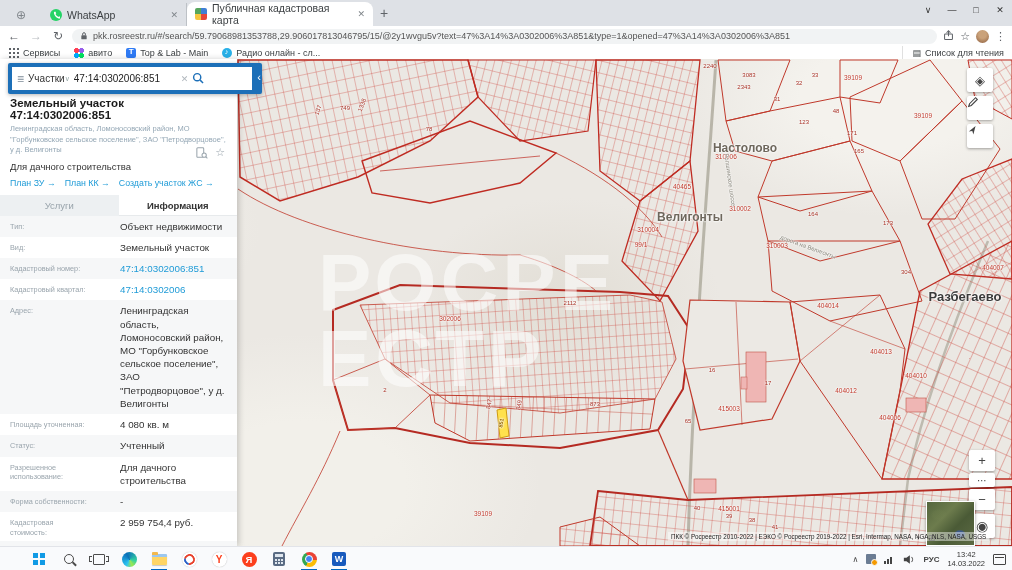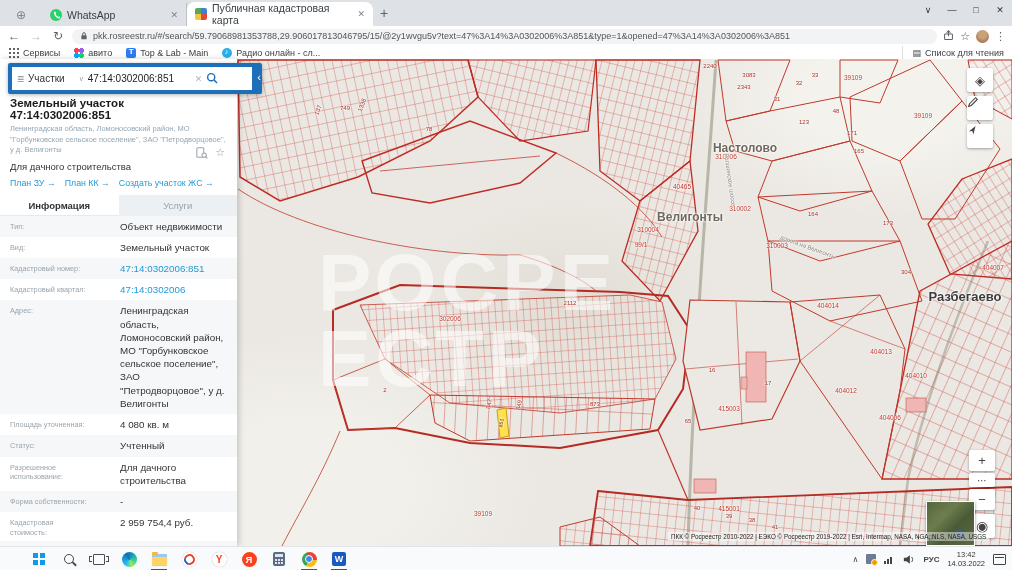--- a/index.html
+++ b/index.html
@@ -67,21 +67,21 @@
   .minimap{position:absolute;left:926px;top:442px;width:47px;height:43px;border:1px solid #fff;box-shadow:0 1px 3px rgba(0,0,0,.4);
     background:
       radial-gradient(10px 8px at 70% 75%,#3d5a8a 40%,transparent 60%),
       radial-gradient(14px 10px at 25% 30%,#75855230 40%,transparent 60%),
       linear-gradient(135deg,#54663e 0%,#6d7c4d 35%,#4a5a36 60%,#5d6b44 100%);}
   
   .searchbox{position:absolute;top:63px;left:8px;width:240px;height:31px;background:#1c6fb8;border-radius:2px;
     display:flex;align-items:center;padding:0 10px 0 4px;box-shadow:0 1px 4px rgba(0,0,0,.3);}
   .sb-inner{flex:1;height:23px;background:#fff;display:flex;align-items:center;gap:4px;padding:0 5px;}
   .sb-burger{color:#7b8a97;font-size:12px;font-weight:700;}
-  .sb-cat{display:flex;align-items:center;gap:14px;font-size:10px;color:#333;}
+  .sb-cat{display:flex;align-items:center;gap:0;font-size:10px;color:#333;}
   .sb-caret{color:#9aa;font-size:7px;}
   .sb-input{border:none;outline:none;font-size:10px;color:#222;width:103px;font-family:inherit;padding:0;}
   .sb-clear{color:#b0b7bd;font-size:9px;}
   .sb-mag{color:#1c6fb8;display:flex;}
   .sb-collapse{position:absolute;right:1px;top:8px;color:#fff;font-size:11px;}
   
   .panel{position:absolute;top:59px;left:0;width:237px;height:487px;background:#fff;box-shadow:2px 0 6px rgba(0,0,0,.18);}
   .p-head{padding:38px 10px 0 10px;}
   .p-title{font-size:11.5px;font-weight:700;color:#1a1a1a;}
   .p-sub{font-size:7.5px;color:#94a7b5;line-height:1.4;margin-top:3px;}
@@ -457,22 +457,22 @@
       <div class="p-linkicons" style="position:absolute;top:87px;right:12px;">
         <svg width="12" height="12" viewBox="0 0 14 14">
             <rect x="1" y="1" width="8" height="11" rx="1" fill="none" stroke="#9aa5ad" stroke-width="1.2"></rect>
             <circle cx="9.5" cy="9.5" r="2.5" fill="#fff" stroke="#9aa5ad" stroke-width="1.2"></circle>
             <path d="M11.3 11.3l2 2" stroke="#9aa5ad" stroke-width="1.2"></path>
           </svg>
         <span style="font-size:11px;">☆</span>
       </div>
     </div>
     <div class="p-tabs">
+      <div class="ptab">Услуги</div>
       <div class="ptab active">Информация</div>
-      <div class="ptab">Услуги</div>
     </div>
     <div class="p-rows">
 
         <div class="prow">
           <span class="plabel">Тип:</span>
           <span class="pvalue">Объект недвижимости</span>
         </div>
 
         <div class="prow">
           <span class="plabel">Вид:</span>

